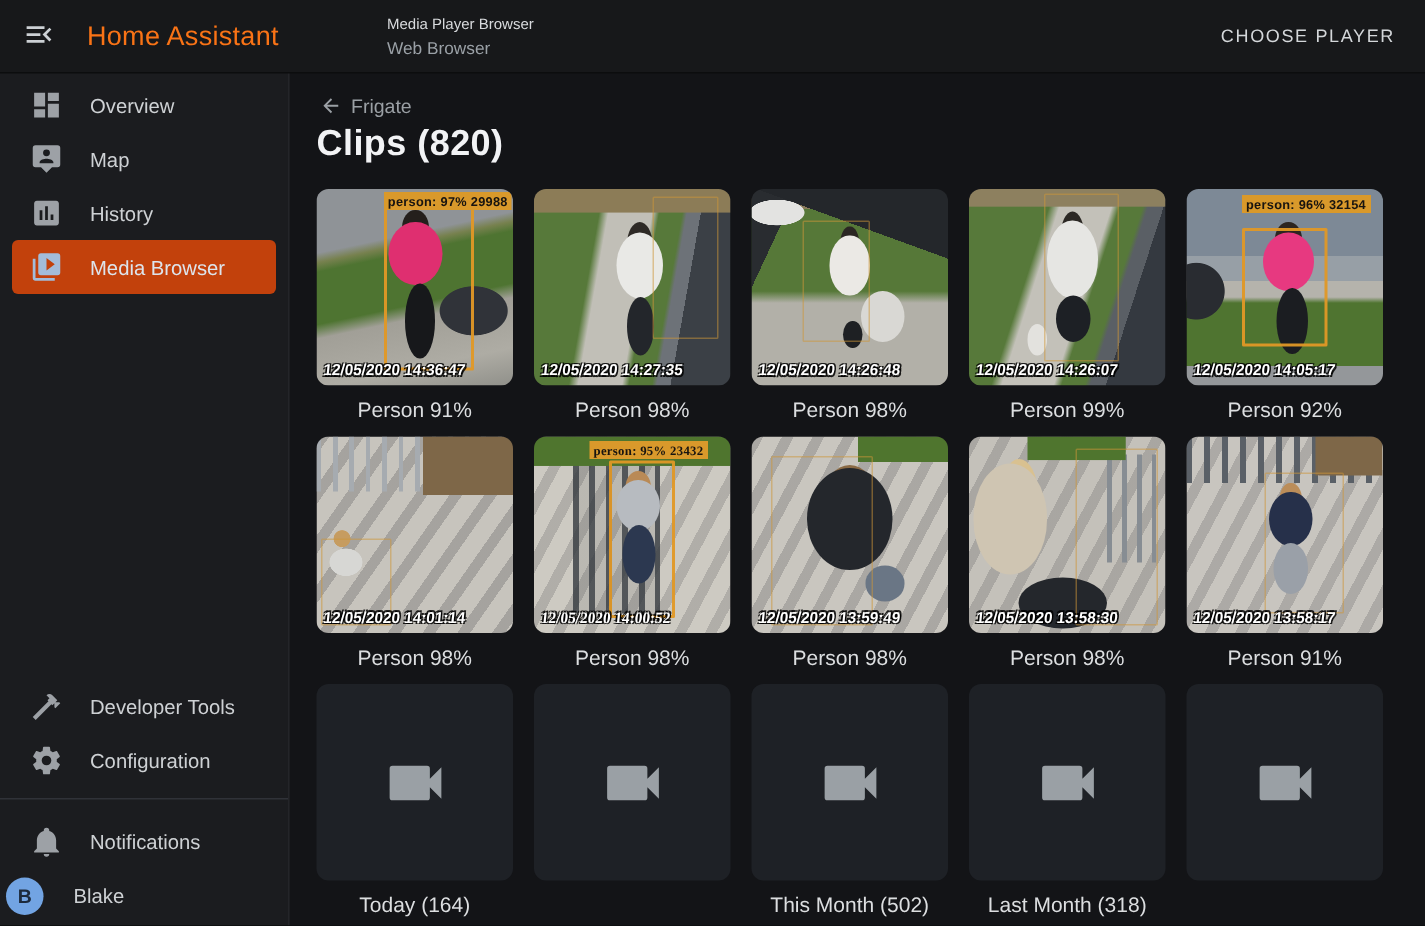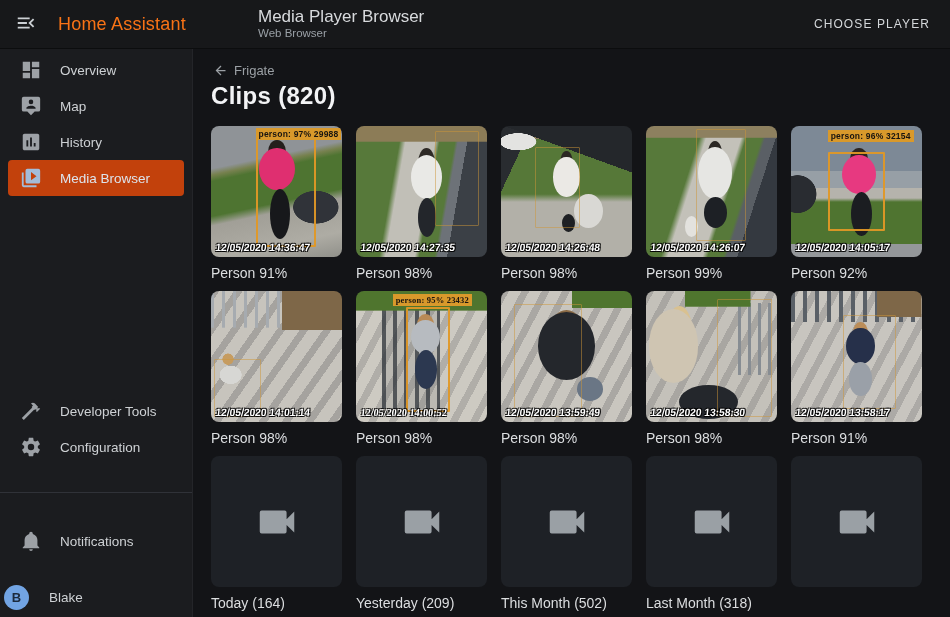--- a/index.html
+++ b/index.html
@@ -8,48 +8,48 @@
        font-family:"Liberation Sans","DejaVu Sans",sans-serif;color:#e1e3e6;}
 
   
   .appbar{position:absolute;top:0;left:0;right:0;height:48px;background:#17181a;
           display:flex;align-items:center;z-index:10;box-shadow:0 1px 0 #0c0d0e;}
   .menu-btn{width:40px;height:48px;margin-left:6px;background:none;border:none;color:#ccd0d4;
             display:flex;align-items:center;justify-content:center;cursor:pointer;padding:0;}
   .menu-btn svg{width:22px;height:22px;}
   .app-title{font-size:18px;color:#f97316;margin-left:12px;letter-spacing:.2px;}
   .page-heading{position:absolute;left:258px;top:7px;}
-  .ph-title{font-size:17px;color:#d8dadd;line-height:19px;}
+  .ph-title{font-size:10px;color:#d8dadd;line-height:19px;}
   .ph-sub{font-size:11.5px;color:#9aa0a6;line-height:15px;}
   .choose-player{position:absolute;right:14px;top:0;height:48px;background:none;border:none;
                  color:#d4d7da;font-size:12px;font-weight:500;letter-spacing:1.1px;cursor:pointer;}
 
   
   .sidebar{position:absolute;top:48px;left:0;bottom:0;width:193px;background:#1b1c1f;
-           border-right:1px solid #242529;display:flex;flex-direction:column;padding-bottom:2px;gap:20px;}
+           border-right:1px solid #242529;display:flex;flex-direction:column;padding-bottom:2px;}
   .menu{margin-top:4px;}
   .side-item{height:36px;margin:0 8px;padding-left:12px;display:flex;align-items:center;gap:18px;
              border-radius:4px;cursor:pointer;color:#ced1d4;font-size:13.5px;font-weight:500;}
   .side-item .ico{width:22px;height:22px;color:#9da1a6;flex:none;display:flex;}
   .side-item .ico svg{width:22px;height:22px;}
   .side-item.selected{background:#c2410c;color:#dde4ec;}
   .side-item.selected .ico{color:#a3bcd9;}
   .spacer{flex:1;}
   .sb-divider{height:1px;background:#303238;margin:7px 0 10px;}
   .avatar{width:25px;height:25px;border-radius:50%;background:#72a4e3;color:#1c2a3c;font-size:13px;
           font-weight:700;display:flex;align-items:center;justify-content:center;margin-left:-8px;flex:none;}
 
   
   .content{position:absolute;left:193px;top:48px;right:0;bottom:0;padding:8px 14px 0 18px;overflow:hidden;}
   .breadcrumb{display:flex;align-items:center;gap:6px;color:#9ba0a5;font-size:13px;
               margin:6px 0 4px 2px;height:16px;cursor:pointer;width:max-content;}
   .breadcrumb svg{width:15px;height:15px;flex:none;}
   h1.clips-title{margin:0 0 16px;font-size:24px;font-weight:700;color:#f2f3f5;letter-spacing:.3px;line-height:28px;}
   .grid{display:grid;grid-template-columns:repeat(5,131px);column-gap:14px;row-gap:9px;margin-bottom:9px;}
-  .cell{width:131px;cursor:pointer;}
+  .cell{width:131px;cursor:pointer;text-align:center;}
   .thumb{position:relative;width:131px;height:131px;border-radius:8px;overflow:hidden;background:#23262a;}
   .caption{margin-top:7px;font-size:14px;color:#dcdee0;line-height:18px;white-space:nowrap;}
   .folder{background:#1e2126;display:flex;align-items:center;justify-content:center;}
   .folder svg{width:46px;height:46px;color:#9aa0a5;}
   .bbox{position:absolute;border:2px solid rgba(224,152,38,.95);z-index:3;border-radius:1px;}
   .bbox.faint{border-width:1px;border-color:rgba(205,150,55,.5);}
   .tag{position:absolute;z-index:4;background:#d9992b;color:#181410;font-size:8.5px;font-weight:700;
        padding:1px 3px;white-space:nowrap;letter-spacing:.2px;}
   .ts{position:absolute;z-index:5;left:4px;bottom:4px;color:#fff;font-size:10.5px;font-weight:700;
       white-space:nowrap;transform:skewX(-6deg) scaleX(.97);transform-origin:left bottom;
@@ -322,21 +322,20 @@
   </div>
 
   <div class="cell">
     <div class="thumb folder">
       <span class="ico" style="display:flex;">
               <svg viewBox="0 0 24 24" width="100%" height="100%">
                 <path fill="currentColor" d="M17,10.5V7A1,1 0 0,0 16,6H4A1,1 0 0,0 3,7V17A1,1 0 0,0 4,18H16A1,1 0 0,0 17,17V13.5L21,17.5V6.5L17,10.5Z"></path>
               </svg>
             </span>
     </div>
-    <div class="caption">Yesterday (209)</div>
   </div>
 
   <div class="cell">
     <div class="thumb folder">
       <span class="ico" style="display:flex;">
               <svg viewBox="0 0 24 24" width="100%" height="100%">
                 <path fill="currentColor" d="M17,10.5V7A1,1 0 0,0 16,6H4A1,1 0 0,0 3,7V17A1,1 0 0,0 4,18H16A1,1 0 0,0 17,17V13.5L21,17.5V6.5L17,10.5Z"></path>
               </svg>
             </span>
     </div>

